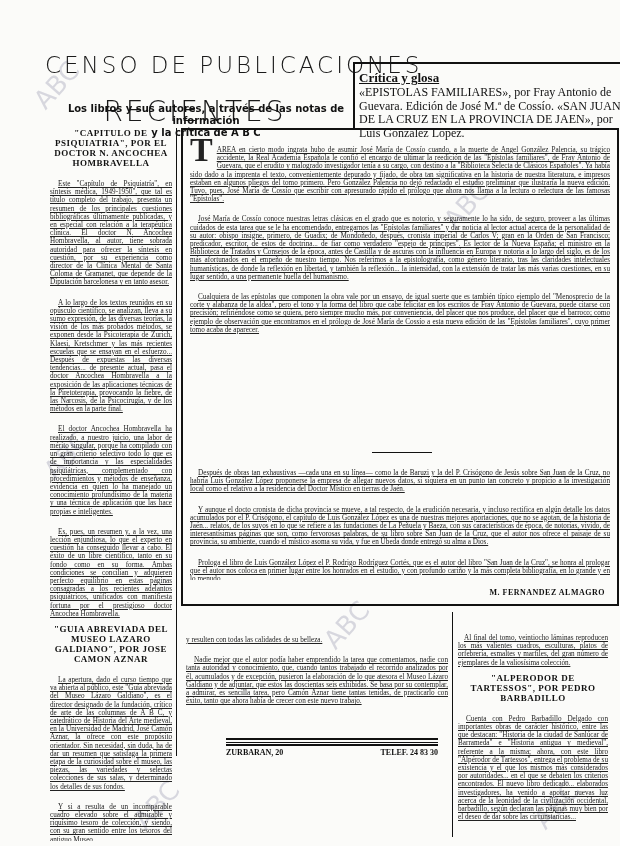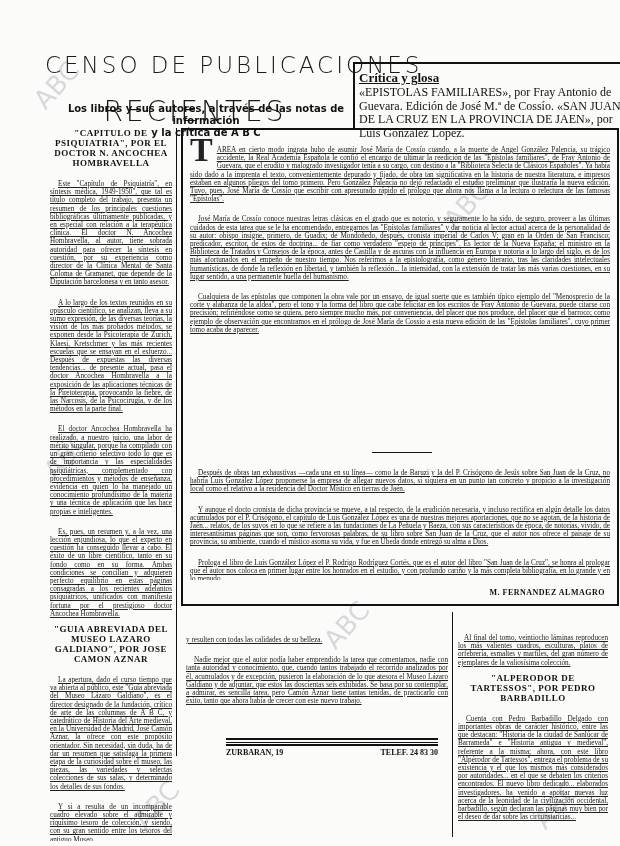--- a/index.html
+++ b/index.html
@@ -98,16 +98,16 @@
   <p style="text-indent:6px;">Al final del tomo, veintiocho láminas reproducen los más valientes cuadros, esculturas, platos de orfebrería, esmaltes y marfiles, del gran número de ejemplares de la valiosísima colección.</p>
   <div class="h-sub" style="margin-top:6px;">"ALPERODOR DE TARTESSOS", POR PEDRO BARBADILLO</div>
   <p>Cuenta con Pedro Barbadillo Delgado con importantes obras de carácter histórico, entre las que destacan: "Historia de la ciudad de Sanlúcar de Barrameda" e "Historia antigua y medieval", referente a la misma; ahora, con este libro "Alpérodor de Tartessos", entrega el problema de su existencia y el que los mismos más considerados por autoridades... en el que se debaten los criterios encontrados. El nuevo libro dedicado... elaborados investigadores, ha venido a aportar nuevas luz acerca de la leonidad de la civilización occidental, barbadillo, según declaran las páginas muy bien por el deseo de dar sobre las circunstancias...</p>
 </div>
 
 <div class="abs" style="left:226px;top:738px;width:212px;height:98px;">
   <div class="dline" style="height:2px;margin-bottom:2px;"></div>
   <div class="dline" style="height:1px;margin-bottom:1px;"></div>
   <div class="dline" style="height:2px;"></div>
   <div class="ad-foot" style="margin-top:2px;">
-    <span>ZURBARAN, 19</span>
+    <span>ZURBARAN, 20</span>
     <span>TELEF. 24 83 30</span>
   </div>
 </div>
 
 </body></html>

